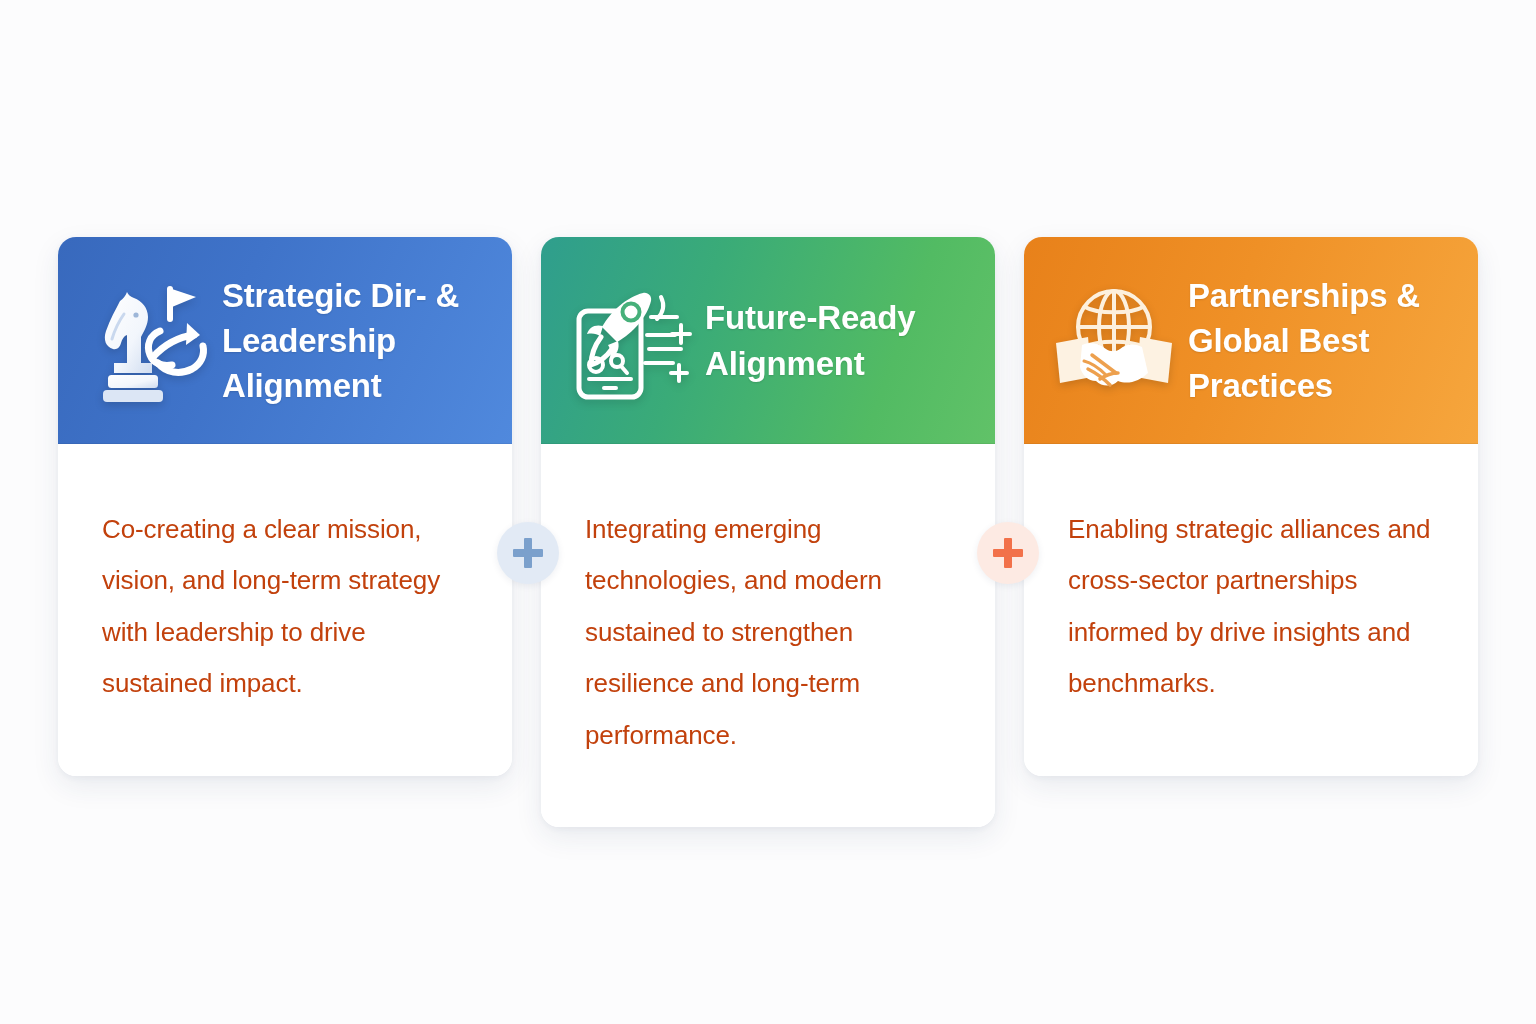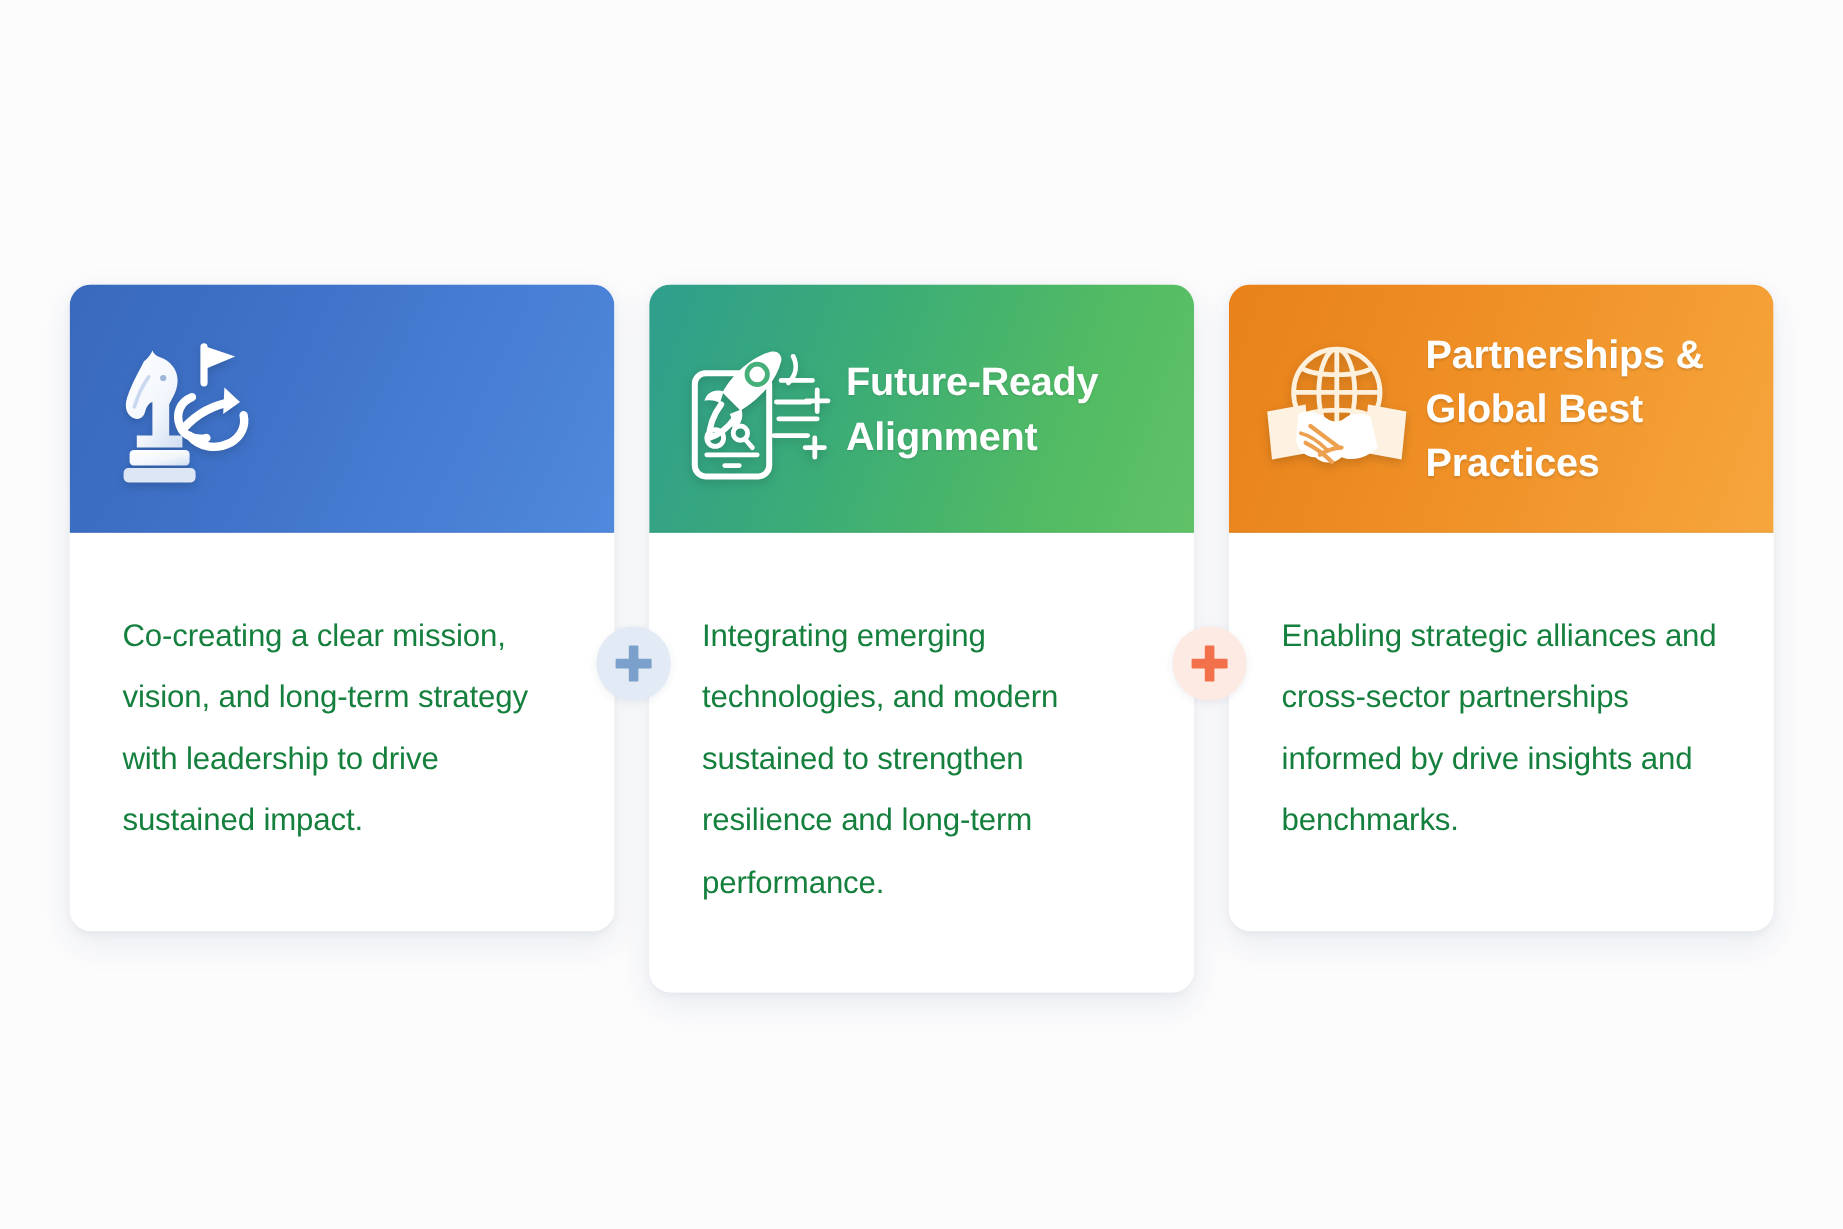--- a/index.html
+++ b/index.html
@@ -100,21 +100,21 @@
   }
 
   .card-body {
     flex: 1 1 auto;
     padding: 34px 34px 40px 44px;
     box-sizing: border-box;
     background: #ffffff;
   }
 
   .card-body-text {
-    color: #15803d;
+    color: #c2410c;
     font-size: 26px;
     line-height: 1.98;
     letter-spacing: -0.1px;
   }
 
   .connector {
     position: absolute;
     width: 62px;
     height: 62px;
     border-radius: 50%;
@@ -187,20 +187,21 @@
             <path d="M74 52 C64 56 60 66 64 76 C67 84 76 88 86 86" stroke="#ffffff" stroke-width="7" fill="none" stroke-linecap="round"></path>
             <path d="M72 84 C80 94 94 96 106 90 C115 85 119 76 117 67" stroke="#ffffff" stroke-width="7" fill="none" stroke-linecap="round"></path>
 
             <path d="M67 78 C78 66 92 58 108 56" stroke="#ffffff" stroke-width="7" fill="none" stroke-linecap="round"></path>
             <path d="M101 44 L114 56 L100 66 Z" fill="#ffffff"></path>
 
             <path d="M84 10 L84 40" stroke="#ffffff" stroke-width="6" stroke-linecap="round"></path>
             <path d="M86 10 L110 18 L86 28 Z" fill="#ffffff"></path>
           </svg>
         </span>
+        <span class="header-title">Strategic Dir- &amp; Leadership Alignment</span>
       </div>
       <div class="card-body">
         <p class="card-body-text">Co-creating a clear mission, vision, and long-term strategy with leadership to drive sustained impact.</p>
       </div>
     </div>
 
     <div class="card green">
       <div class="card-header">
         <span class="header-icon">
           <svg width="124" height="124" viewBox="0 0 124 124" aria-hidden="true">

